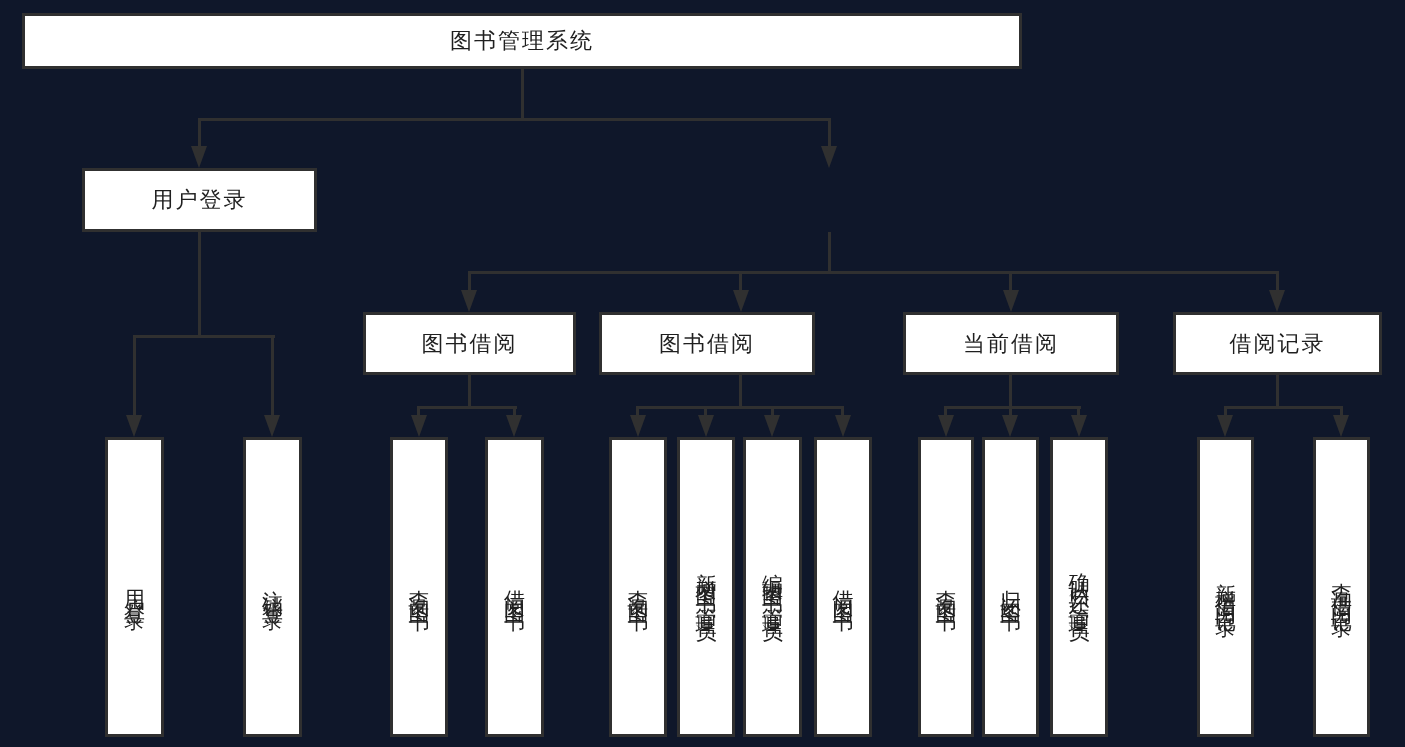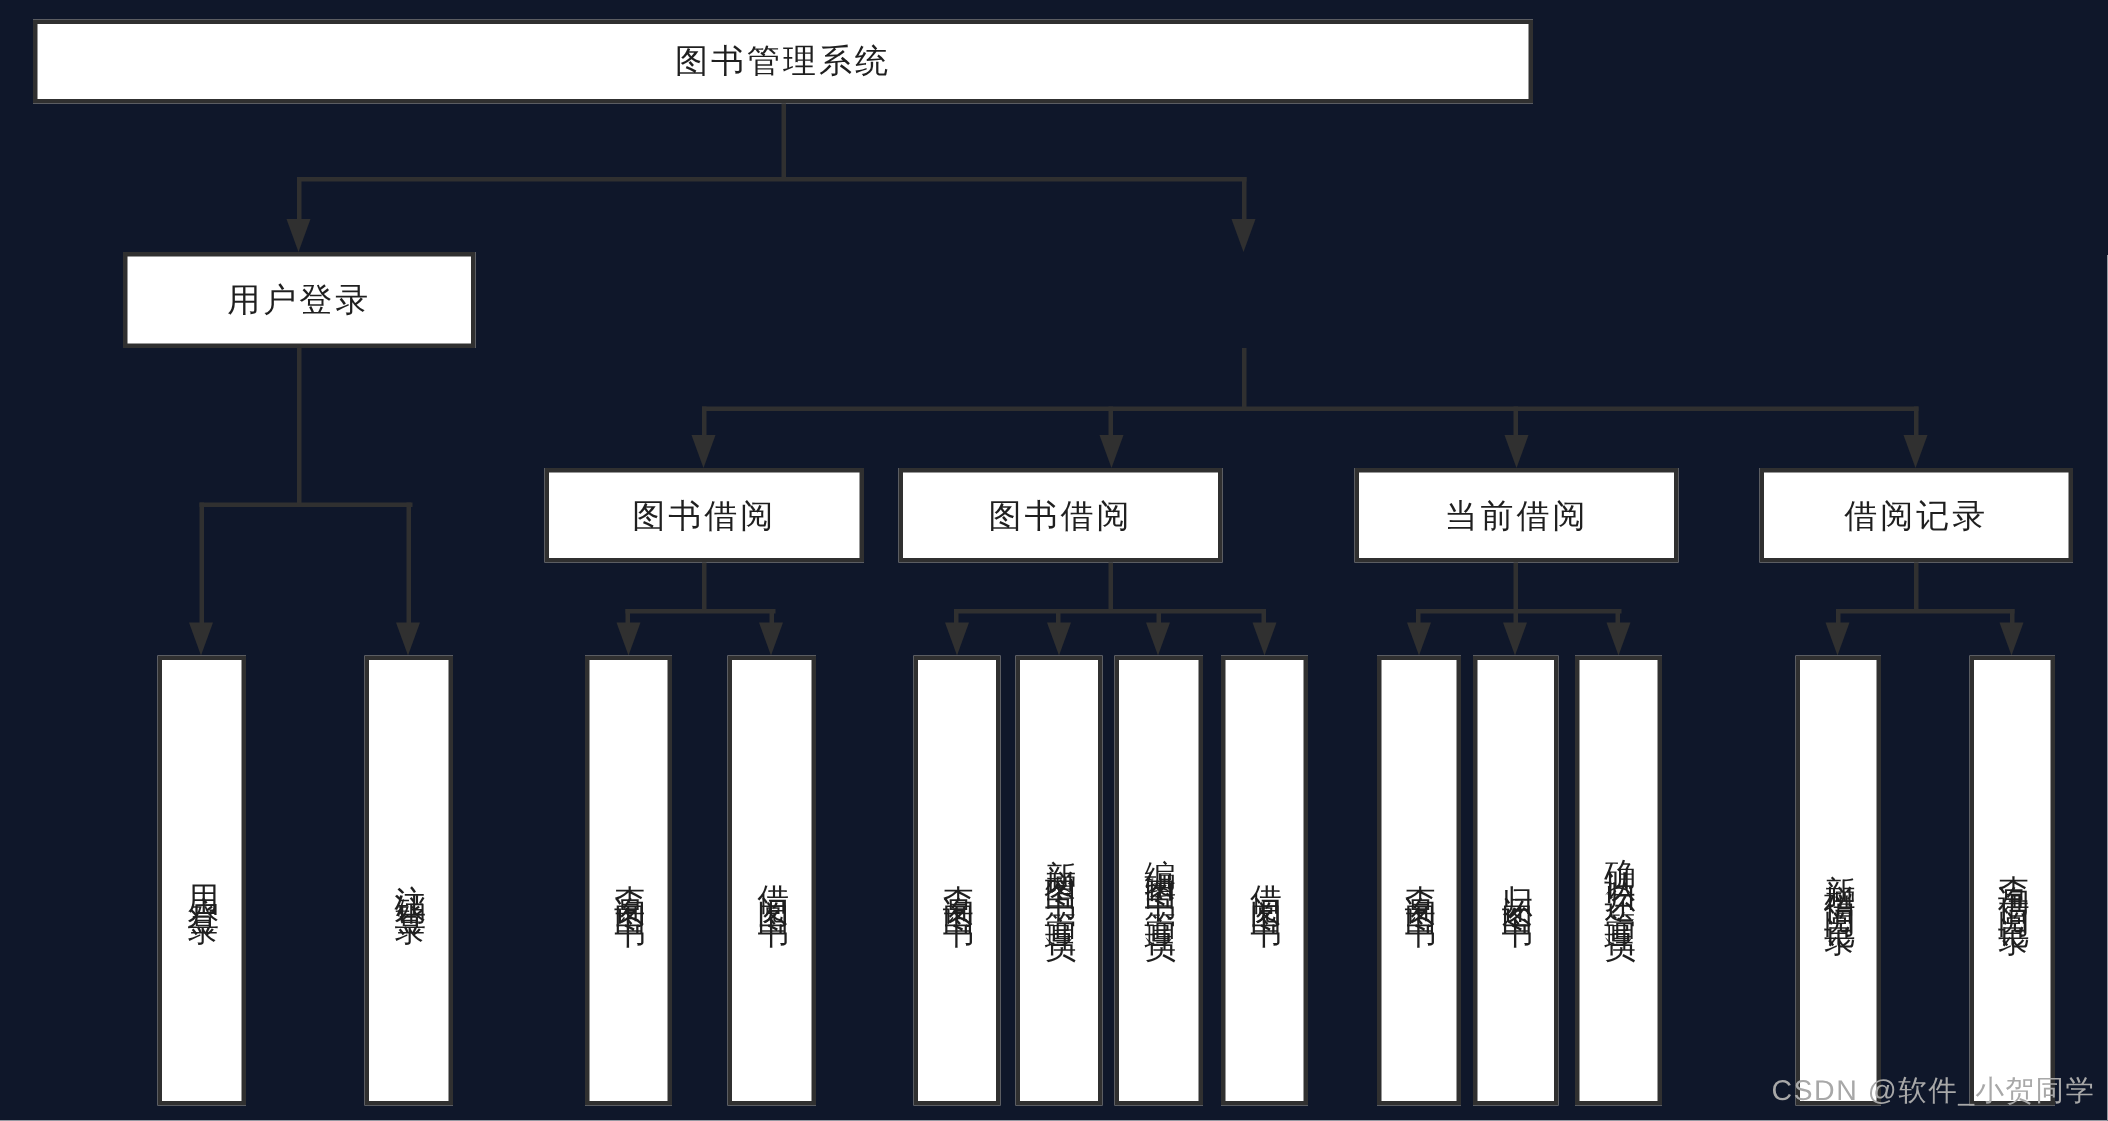--- a/index.html
+++ b/index.html
@@ -150,15 +150,14 @@
     <span class="vlabel">确认归还（管理员）</span>
   </div>
 
   <div class="box vnode" style="left:1197px;width:57px">
     <span class="vlabel">新增借阅记录</span>
   </div>
   <div class="box vnode" style="left:1313px;width:57px">
     <span class="vlabel">查询借阅记录</span>
   </div>
 
-  <div class="watermark">CSDN @软件_小贺同学</div>
 
 </div>
 
 </body></html>

